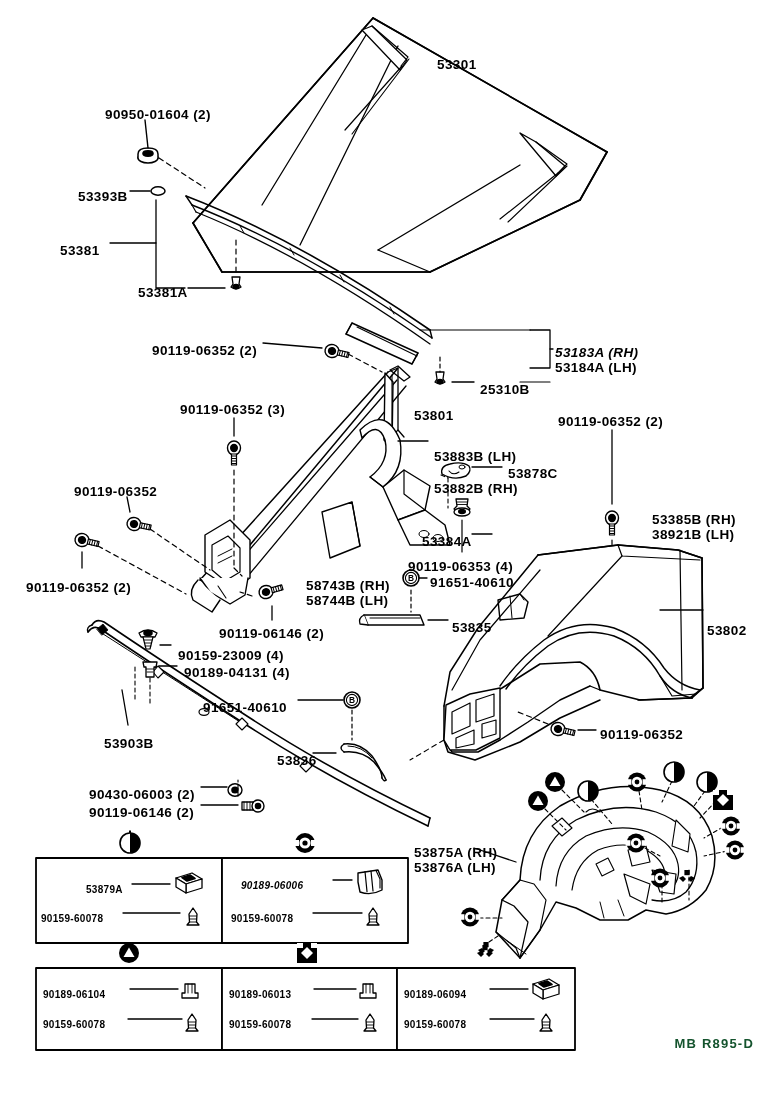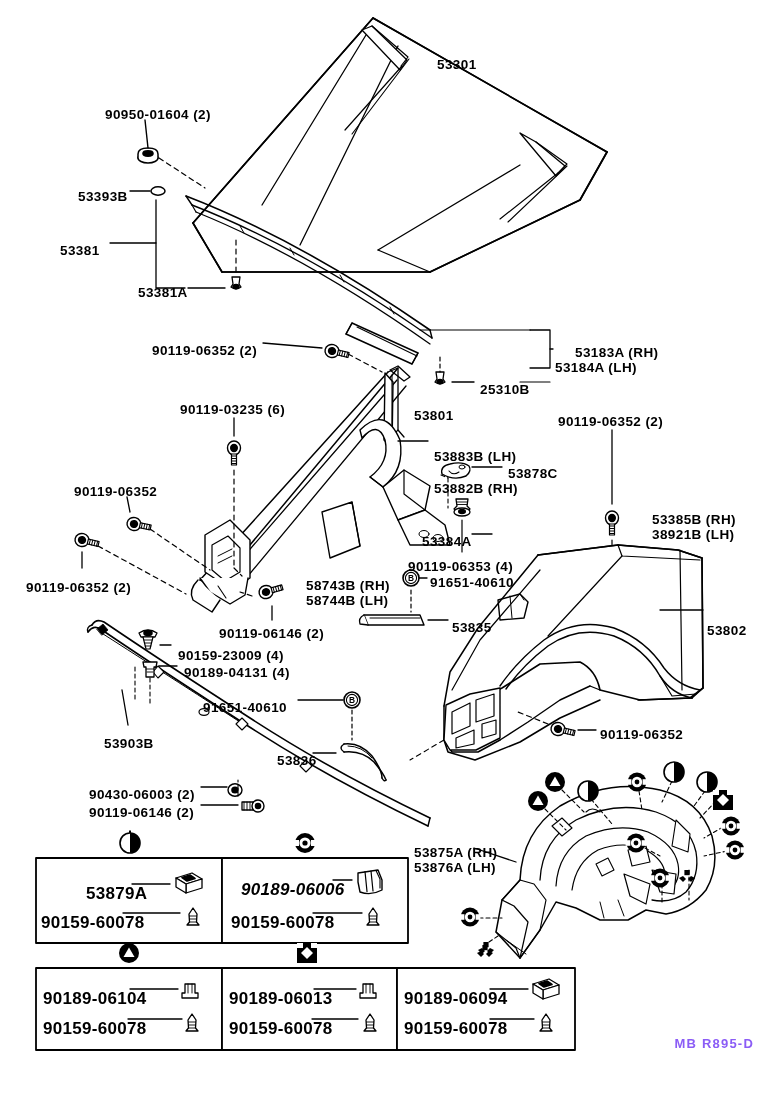--- a/index.html
+++ b/index.html
@@ -30,27 +30,27 @@
     letter-spacing: 0.4px;
     white-space: pre;
     line-height: 15px;
   }
   .wm {
     position: absolute;
     font-family: "Liberation Sans", sans-serif;
     font-size: 13px;
     font-weight: 700;
     letter-spacing: 1.2px;
-    color: #8b5cf6;
+    color: #14532d;
     white-space: pre;
   }
   .legend-text {
     position: absolute;
     font-family: "Liberation Sans", sans-serif;
-    font-size: 17px;
+    font-size: 10px;
     font-weight: 700;
     color: #000;
     white-space: pre;
     letter-spacing: 0.3px;
   }
 </style>
 </head>
 <body>
 
 <div id="page">
@@ -584,24 +584,24 @@
     </g>
   </svg>
 
   <div id="callout-layer">
       <div class="lbl" style="left: 105px; top: 107px;">90950-01604 (2)</div>
       <div class="lbl" style="left: 437px; top: 57px; text-align: right;">53301</div>
       <div class="lbl" style="left: 78px; top: 189px;">53393B</div>
       <div class="lbl" style="left: 60px; top: 243px;">53381</div>
       <div class="lbl" style="left: 138px; top: 285px;">53381A</div>
       <div class="lbl" style="left: 152px; top: 343px;">90119-06352 (2)</div>
-      <div class="lbl" style="left: 575px; top: 345px;">53183A (RH)</div>
+      <div class="lbl" style="left: 555px; top: 345px; font-style: italic;">53183A (RH)</div>
       <div class="lbl" style="left: 555px; top: 360px;">53184A (LH)</div>
       <div class="lbl" style="left: 480px; top: 382px;">25310B</div>
-      <div class="lbl" style="left: 180px; top: 402px;">90119-03235 (6)</div>
+      <div class="lbl" style="left: 180px; top: 402px;">90119-06352 (3)</div>
       <div class="lbl" style="left: 414px; top: 408px;">53801</div>
       <div class="lbl" style="left: 558px; top: 414px;">90119-06352 (2)</div>
       <div class="lbl" style="left: 434px; top: 448px; margin-top: 33px;">53882B (RH)</div>
       <div class="lbl" style="left: 434px; top: 449px;">53883B (LH)</div>
       <div class="lbl" style="left: 508px; top: 466px;">53878C</div>
       <div class="lbl" style="left: 74px; top: 484px;">90119-06352</div>
       <div class="lbl" style="left: 652px; top: 512px;">53385B (RH)</div>
       <div class="lbl" style="left: 652px; top: 527px;">38921B (LH)</div>
       <div class="lbl" style="left: 422px; top: 534px;">53384A</div>
       <div class="lbl" style="left: 26px; top: 580px;">90119-06352 (2)</div>

